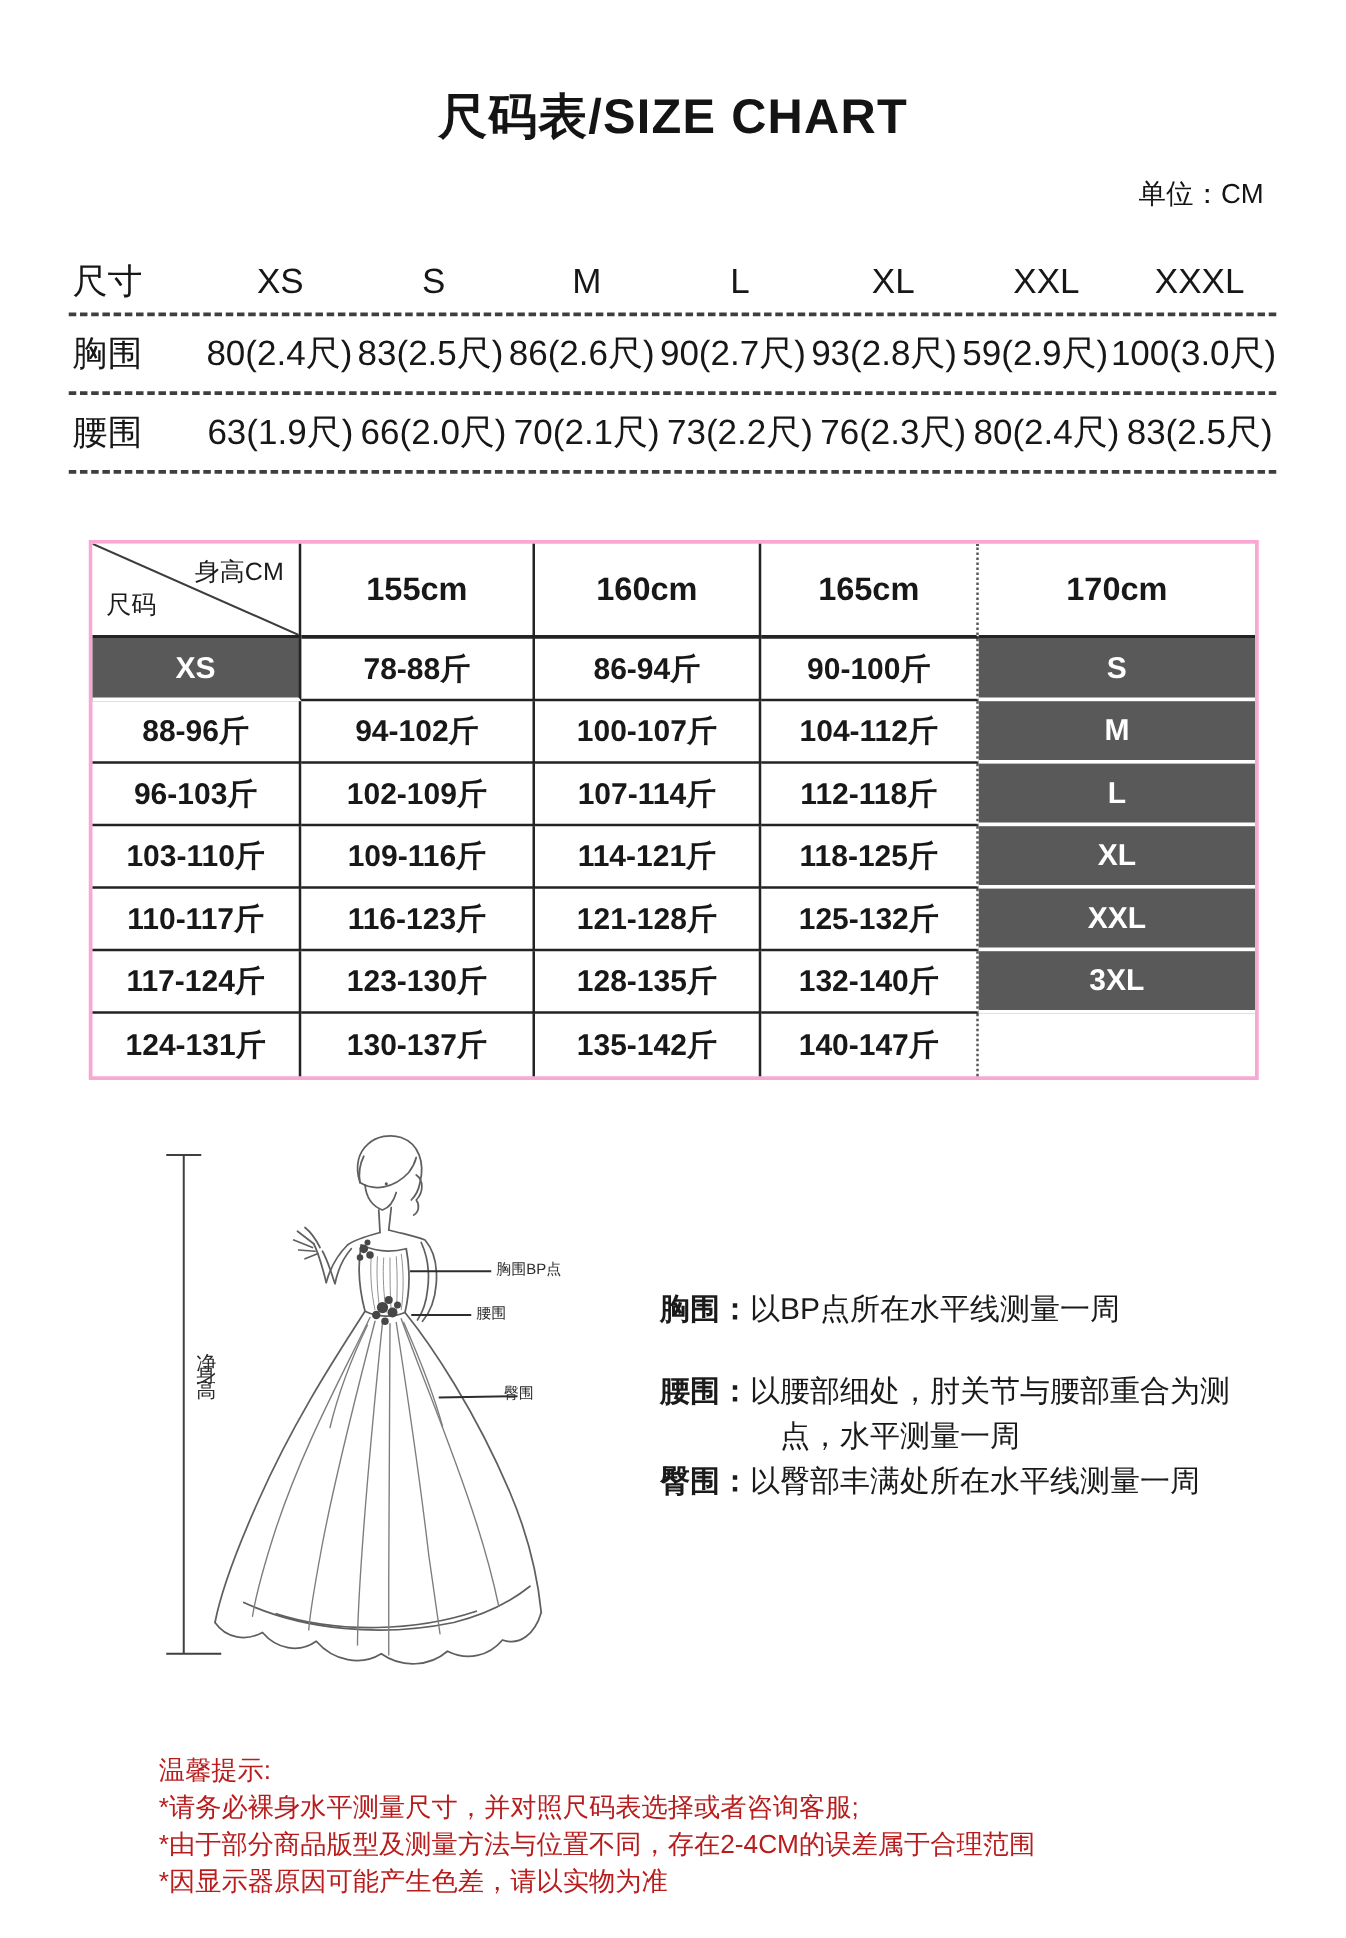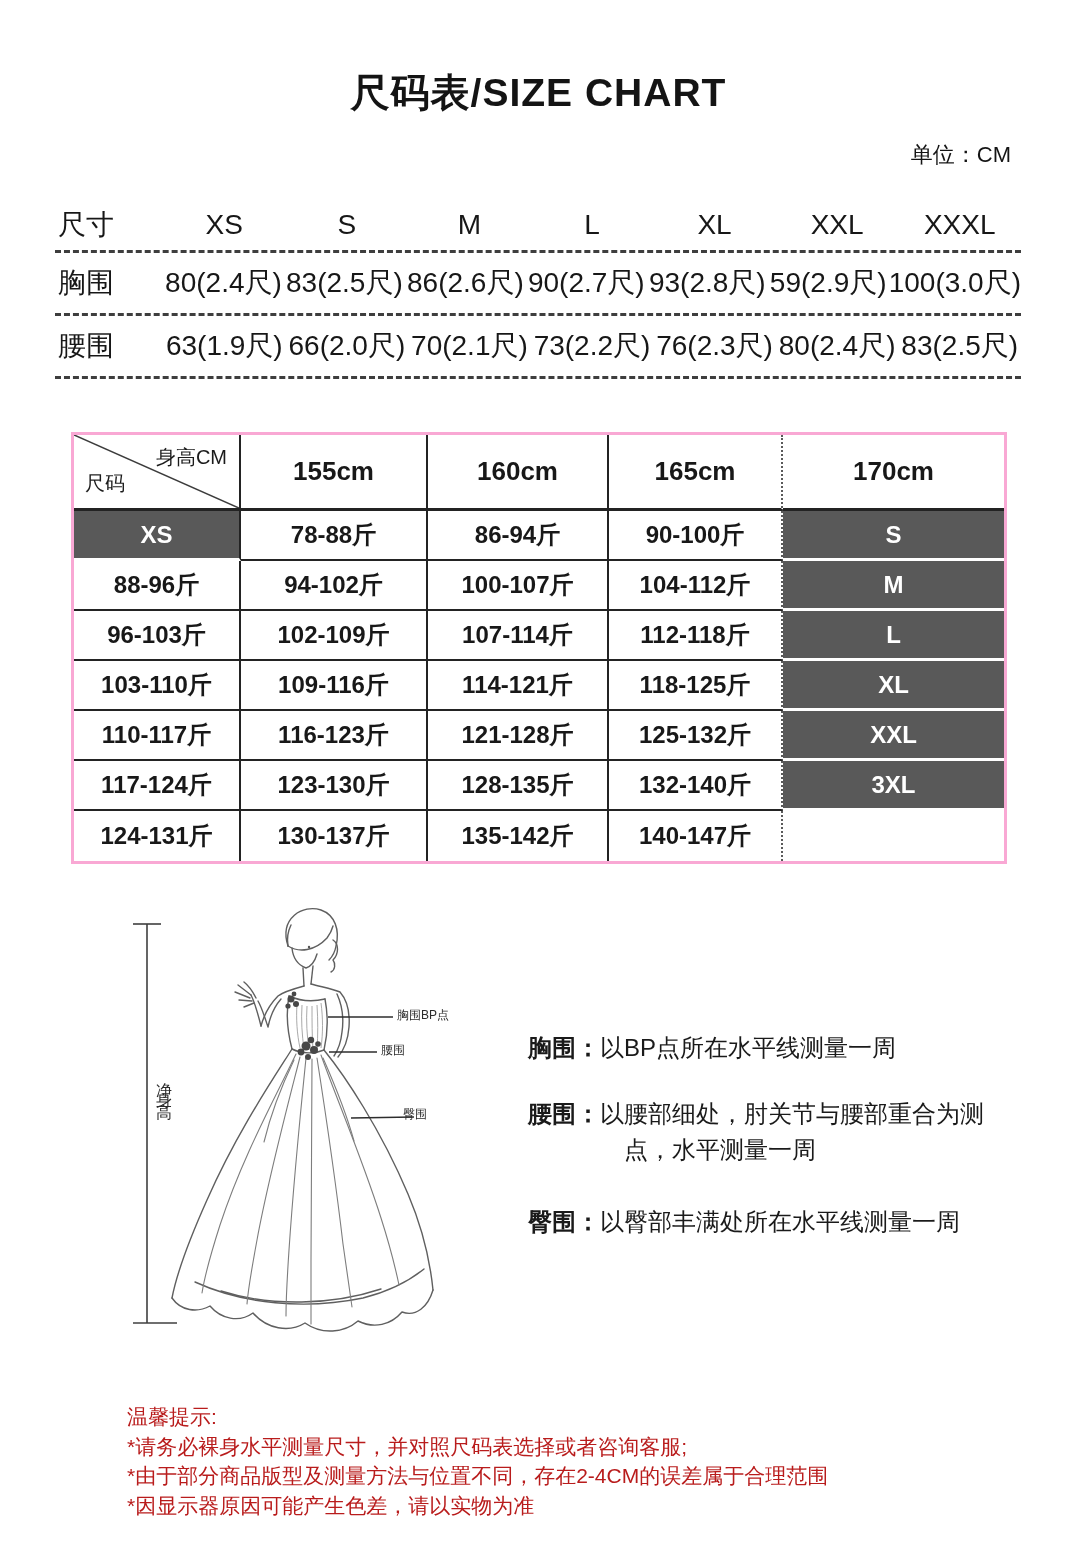--- a/index.html
+++ b/index.html
@@ -63,21 +63,21 @@
   }
   .ann { position:absolute; font-size:12px; color:#2c2c2c; white-space:nowrap; }
   .ann.a1 { left:272px; top:107px; }
   .ann.a2 { left:256px; top:142px; }
   .ann.a3 { left:278px; top:206px; }
 
   
   .instructions { position:absolute; left:528px; top:1030px; width:480px; }
   .inst-group { display:flex; font-size:24px; line-height:36px; color:#1a1a1a; }
   .inst-group.g1 { margin-bottom:30px; }
-  .inst-group.g2 { margin-bottom:36px; }
+  .inst-group.g2 { }
   .inst-label { font-weight:700; flex:none; }
   .inst-text .line2 { padding-left:24px; }
 
   
   .notes { position:absolute; left:127px; top:1402px; font-size:21px; line-height:29.5px; color:#b91c1c; }
 </style>
 </head>
 <body>
 
 <div class="page-title">尺码表/SIZE CHART</div>

